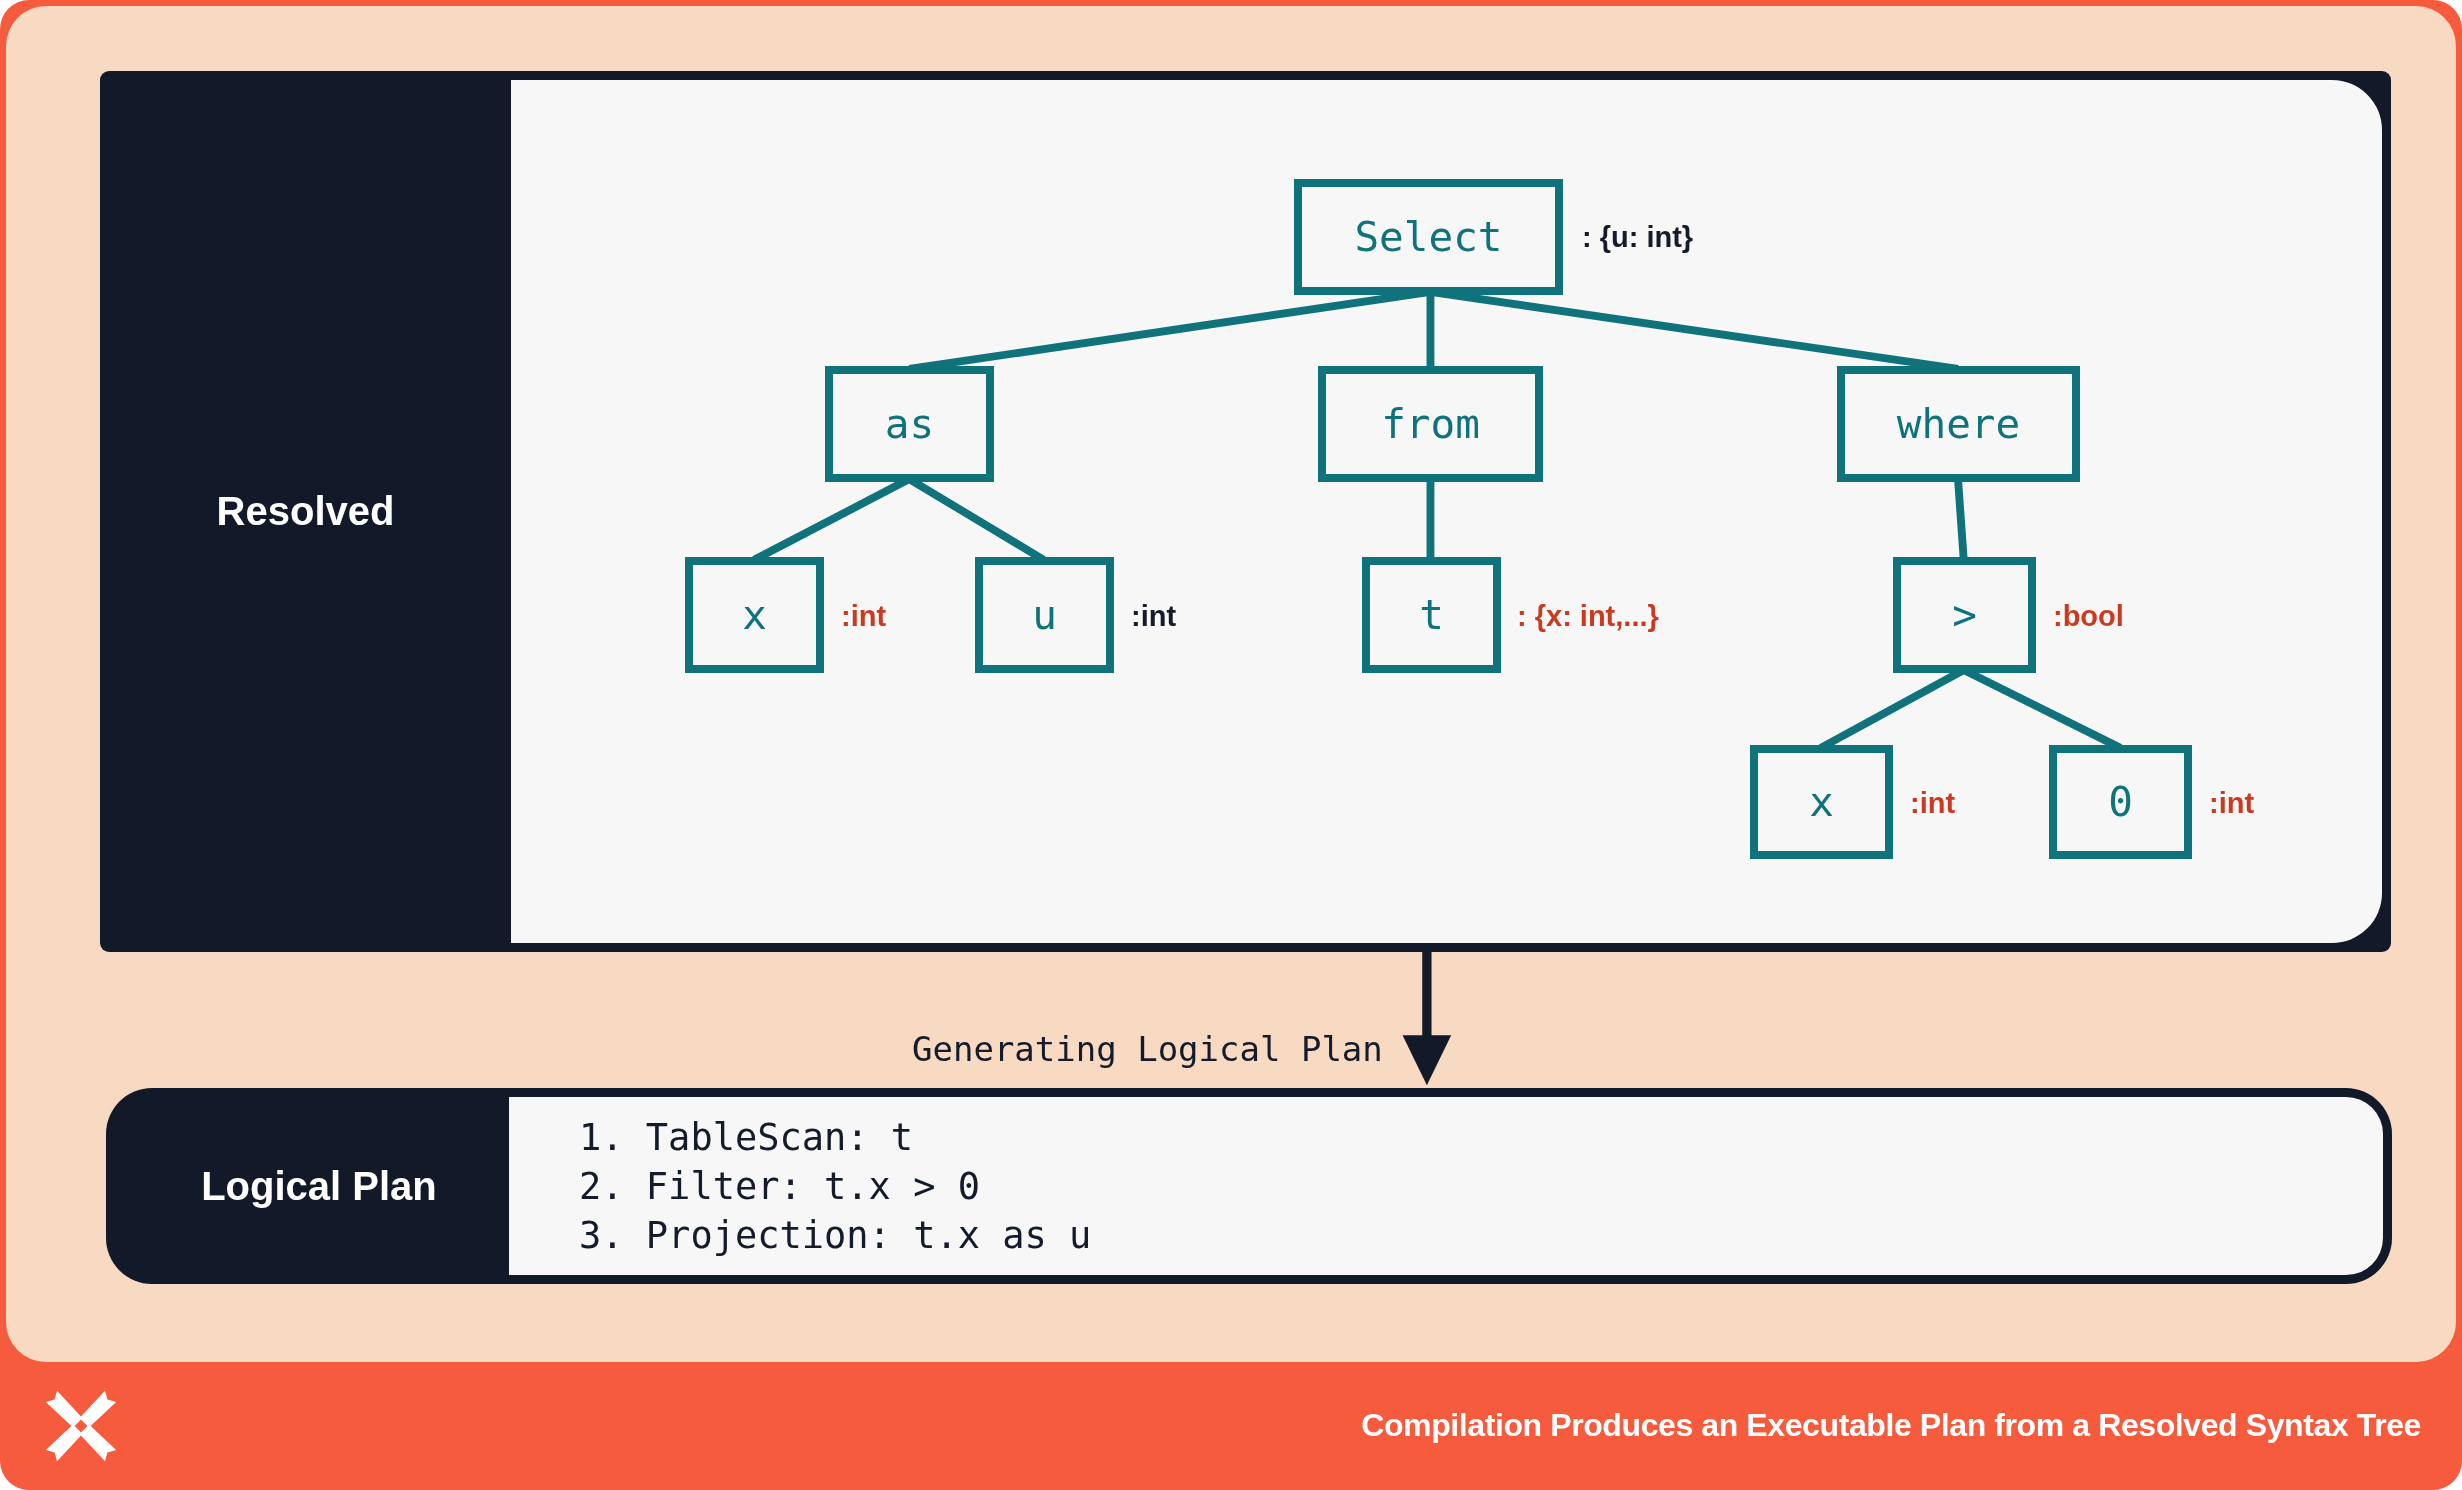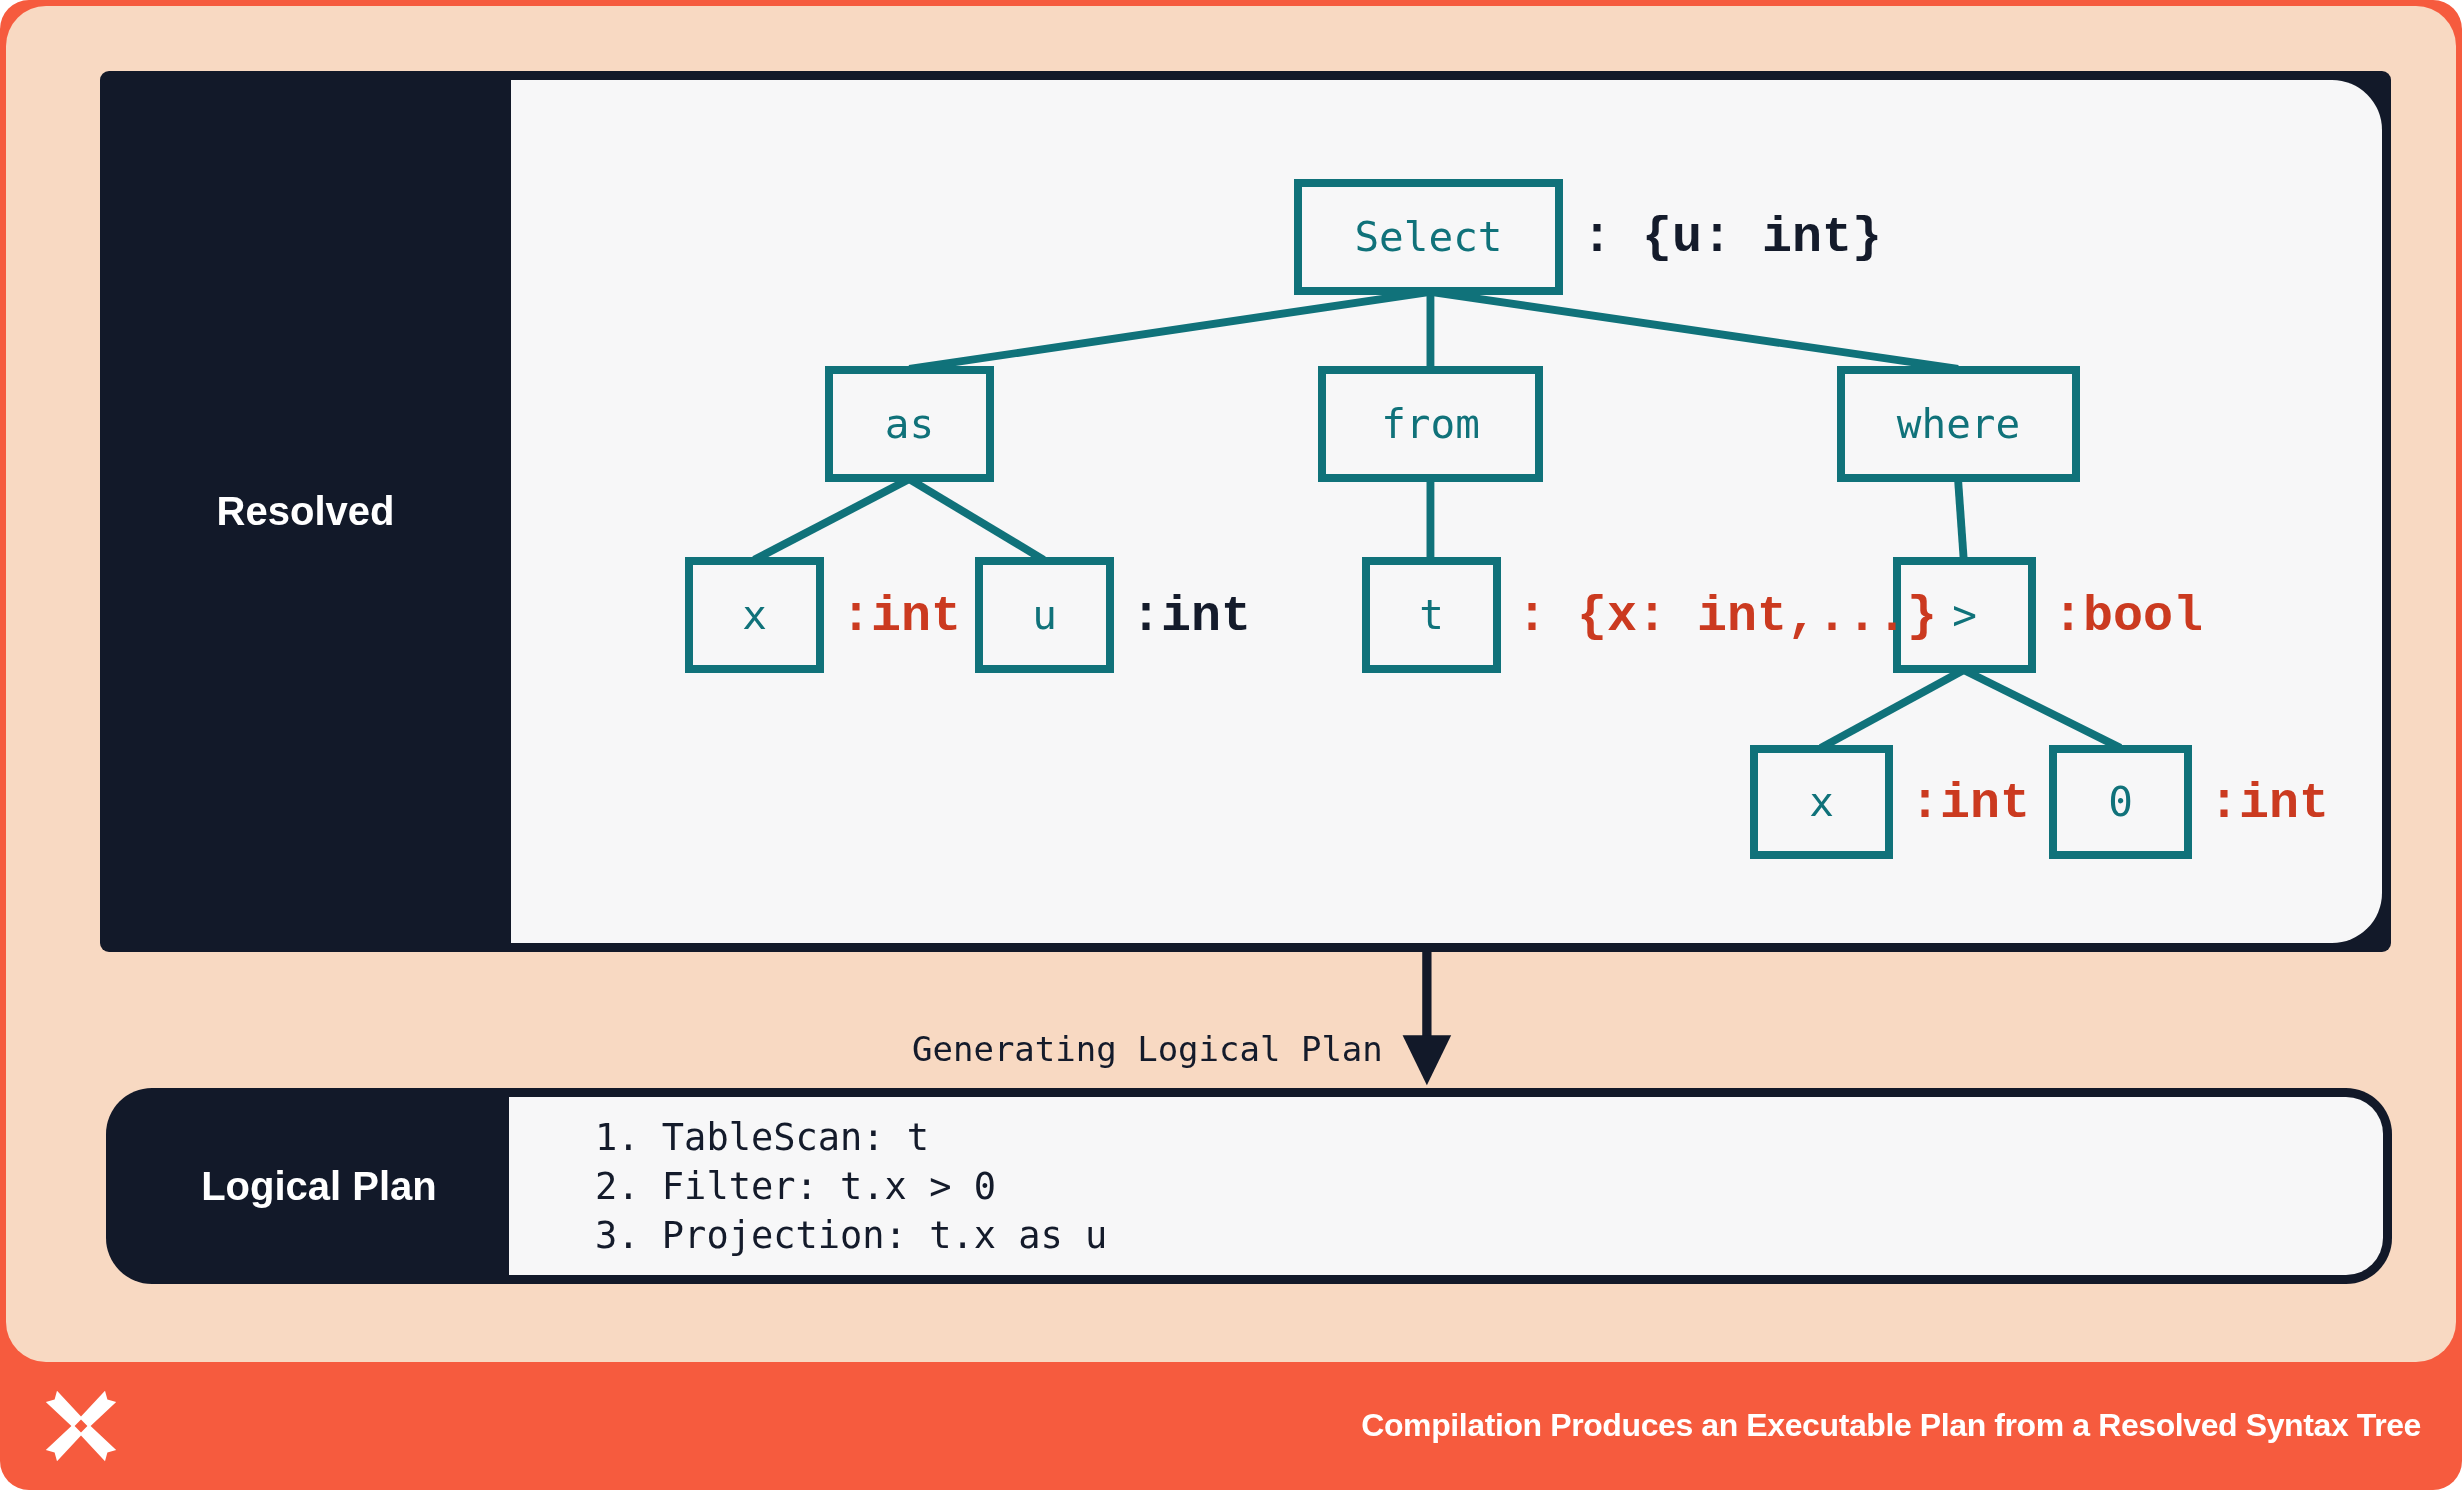--- a/index.html
+++ b/index.html
@@ -16,30 +16,30 @@
   .panel-label{position:absolute;left:0;top:0;bottom:0;display:flex;flex-direction:column;
                justify-content:center;align-items:center;color:#ffffff;font-weight:bold;}
   .panel-rst .panel-label{width:411px;font-size:40px;line-height:73px;}
   .panel-lp  .panel-label{width:426px;font-size:40px;}
   .panel-content{position:absolute;top:8.6px;right:8.6px;bottom:8.6px;background:#F7F7F8;}
   .panel-rst .panel-content{left:411px;border-radius:0 50px 50px 0;}
   .panel-lp  .panel-content{left:403px;border-radius:0 37px 37px 0;}
 
   .lp-steps{position:absolute;inset:0;display:flex;flex-direction:column;justify-content:center;
             padding-left:70px;font-family:"DejaVu Sans Mono","Liberation Mono",monospace;
-            font-size:37px;line-height:49px;color:#141B2B;white-space:pre;margin-left:16px;}
+            font-size:37px;line-height:49px;color:#141B2B;white-space:pre;}
 
   
   .overlay{position:absolute;inset:0;pointer-events:none;}
   .overlay svg{position:absolute;inset:0;}
   .node{position:absolute;box-sizing:border-box;border:8.6px solid #10727A;background:#F7F7F8;
         display:flex;align-items:center;justify-content:center;color:#10727A;
         font-family:"DejaVu Sans Mono","Liberation Mono",monospace;font-size:41px;}
   .ann{position:absolute;transform:translateY(-50%);white-space:pre;
-       font-family:Liberation Mono, monospace;font-size:50px;font-weight:bold;}
+       font-family:Liberation Sans, sans-serif;font-size:29px;font-weight:bold;}
   .ann-red{color:#CB3A20;}
   .ann-navy{color:#141B2B;}
 
   .n-select{left:1294px;top:179px;width:269px;height:116px;}
   .n-as    {left:825px;top:366px;width:169px;height:116px;}
   .n-from  {left:1318px;top:366px;width:225px;height:116px;}
   .n-where {left:1837px;top:366px;width:243px;height:116px;}
   .n-x1    {left:685px; top:557px;width:139px;height:116px;}
   .n-u     {left:975px;top:557px;width:139px;height:116px;}
   .n-t     {left:1362px;top:557px;width:139px;height:116px;}

